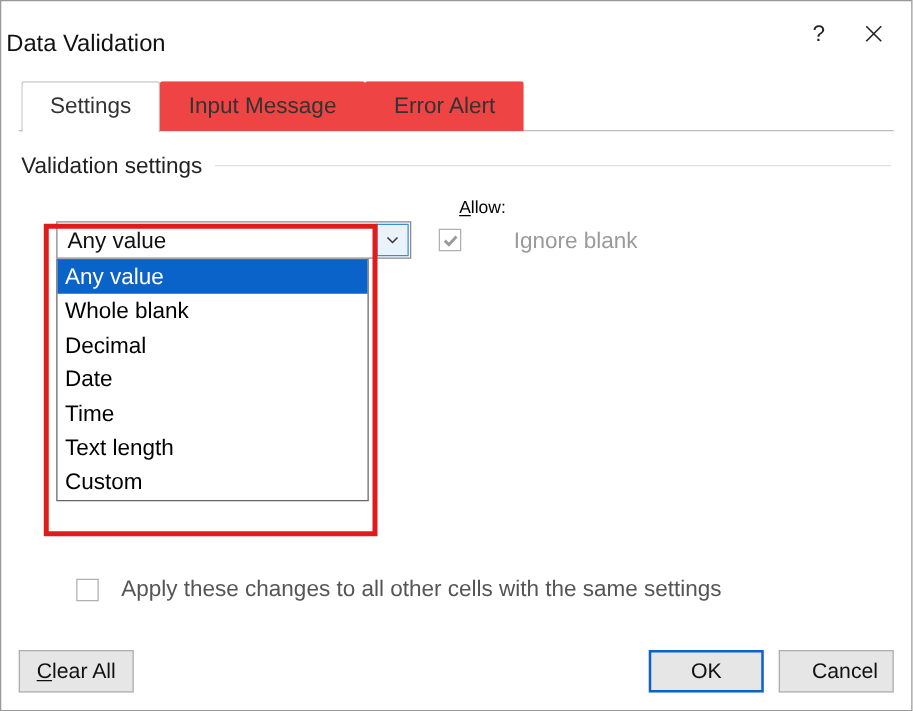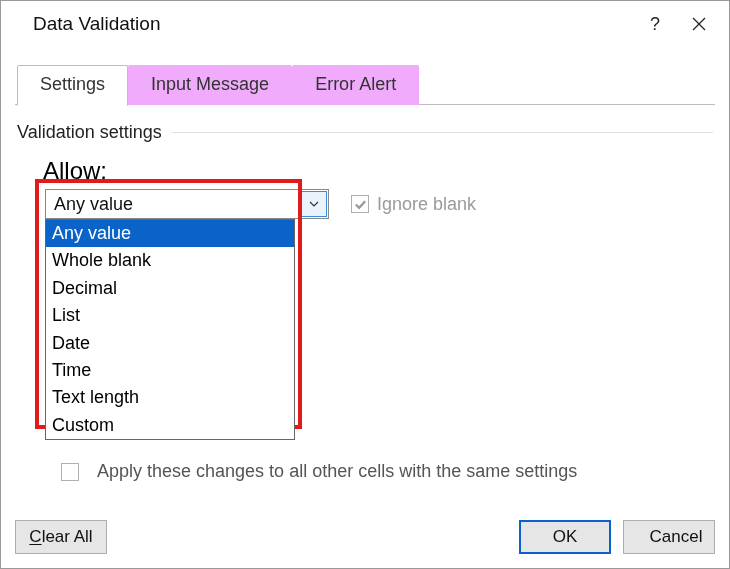--- a/index.html
+++ b/index.html
@@ -1,39 +1,39 @@
 <!DOCTYPE html>
 <html><head>
 <meta charset="utf-8">
 <style>
   * { box-sizing: border-box; font-family: "Segoe UI", Arial, sans-serif; }
   html, body { margin:0; padding:0; }
   body { width:730px; height:569px; background:#fff; border:1px solid #999; position:relative; }
-  .titlebar { display:flex; align-items:center; height:46px; padding:0 8px 0 32px; }
+  .titlebar { display:flex; align-items:flex-end; height:46px; padding:0 8px 0 4px; }
   .title { font-size:19px; color:#111; flex:1; }
   .title-btn { width:44px; height:40px; display:flex; align-items:center; justify-content:center; font-size:18px; background:transparent; border:none; color:#222; }
   .tabs { display:flex; margin:18px 0 0 16px; position:relative; z-index:2; }
-  .tab { padding:8px 22px 10px 22px; font-size:18px; border:1px solid transparent; border-bottom:none; border-top-left-radius:2px; border-top-right-radius:2px; color:#333; background:#f0abfc; }
+  .tab { padding:8px 22px 10px 22px; font-size:18px; border:1px solid transparent; border-bottom:none; border-top-left-radius:2px; border-top-right-radius:2px; color:#333; background:#ef4444; }
   .tab.active { border-color:#bdbdbd; background:#fff; border-bottom:1px solid #fff; margin-bottom:-1px; }
   .tab-rule { border-top:1px solid #bdbdbd; margin:0 14px; position:relative; top:-1px; z-index:1; }
   .section-label { color:#222; font-size:18px; margin:16px 16px 0 16px; display:flex; align-items:center; }
   .section-rule { flex:1; border-top:1px solid #e0e0e0; margin-left:10px; }
-  .field-label { font-size:24px; margin:14px 0 4px 42px; }
+  .field-label { font-size:14px; margin:14px 0 4px 42px;text-align:center; }
   .und { text-decoration:underline; text-underline-offset:2px; }
   .row { display:flex; align-items:center; }
   .select-wrap { position:relative; width:284px; margin-left:44px; }
   .select-control { display:flex; align-items:center; border:1px solid #888; height:30px; background:#fff; }
   .select-text { flex:1; padding:0 8px; font-size:18px; color:#111; }
   .select-btn { width:26px; height:26px; margin:1px 1px 1px 0; border:1px solid #3a8dde; background:#eaf2fb; display:flex; align-items:center; justify-content:center; }
   .select-btn svg { width:14px; height:14px; }
   .dropdown { position:absolute; top:30px; left:0; width:250px; border:1px solid #666; background:#fff; z-index:5; }
   .dropdown-item { font-size:18px; padding:2px 6px; line-height:1.3; cursor:default; }
   .dropdown-item.sel { background:#0a63c8; color:#fff; }
   .red-frame { position:absolute; border:4px solid #e01b1b; top:178px; left:34px; width:267px; height:250px; pointer-events:none; z-index:3; }
-  .check-row { display:flex; align-items:center; margin-left:22px; }
+  .check-row { display:flex; align-items:center; margin-left:22px;gap:34px; }
   .checkbox { width:18px; height:18px; border:1px solid #b0b0b0; background:#fff; margin-right:8px; display:flex; align-items:center; justify-content:center; }
   .checkbox.checked svg { display:block; }
   .checkbox svg { display:none; width:13px; height:13px; stroke:#9a9a9a; stroke-width:2.5; fill:none; }
   .greyed { color:#9a9a9a; font-size:18px; }
   .apply-row { position:absolute; left:36px; top:460px; display:flex; align-items:center;margin-left:24px; }
   .apply-row .lbl { font-size:18px; color:#555; margin-left:10px; }
   .button-bar { position:absolute; bottom:14px; left:14px; right:14px; display:flex; }
   .btn { width:92px; height:34px; border:1px solid #adadad; background:#e6e6e6; font-size:17px; color:#111; display:flex; align-items:center; justify-content:center; }
   .btn.primary { border:2px solid #0a63c8; }
   .spacer { flex:1; }
@@ -74,21 +74,20 @@
       <span class="select-btn">
         <svg viewBox="0 0 14 14">
             <polyline points="3,5 7,9 11,5" fill="none" stroke="#333" stroke-width="1.2"></polyline>
           </svg>
       </span>
     </div>
     <div class="dropdown" id="dropdown">
         <div class="dropdown-item sel">Any value</div>
         <div class="dropdown-item">Whole blank</div>
         <div class="dropdown-item">Decimal</div>
-        <div class="dropdown-item">List</div>
         <div class="dropdown-item">Date</div>
         <div class="dropdown-item">Time</div>
         <div class="dropdown-item">Text length</div>
         <div class="dropdown-item">Custom</div>
       </div>
   </div>
 
   <div class="check-row">
     <span class="checkbox checked">
       <svg viewBox="0 0 14 14">

